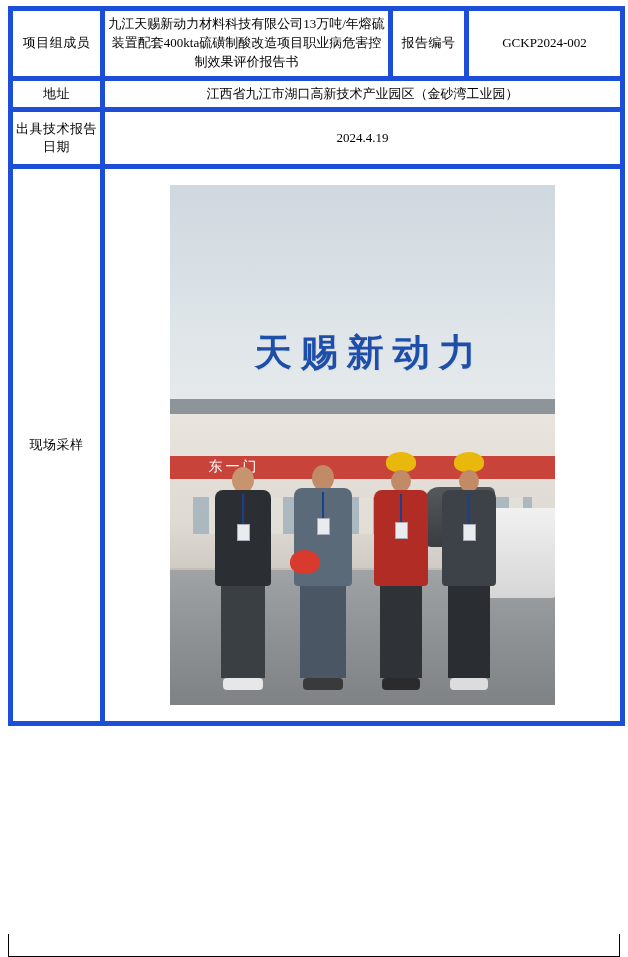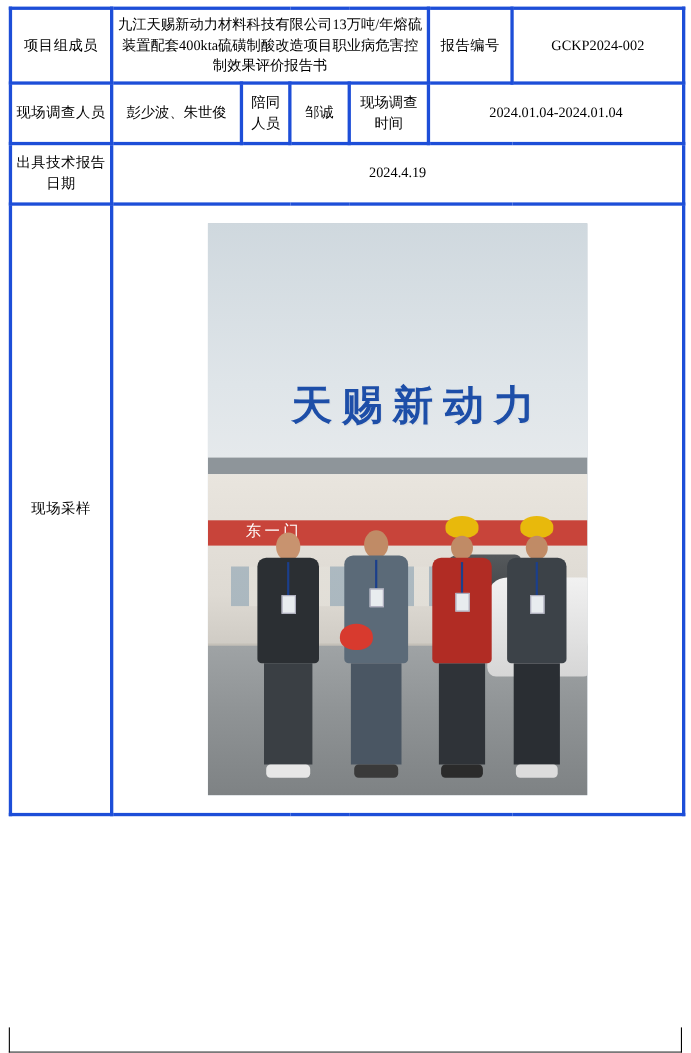--- a/index.html
+++ b/index.html
@@ -20,21 +20,21 @@
     height: 957px;
     box-sizing: border-box;
     padding: 6px 8px 0 8px;
   }
   table.report {
     width: 612px;
     border-collapse: collapse;
     table-layout: fixed;
   }
   table.report td {
-    border: 3px solid #1d4ed8;
+    border: 5px solid #1d4ed8;
     text-align: center;
     vertical-align: middle;
     padding: 4px 3px;
     font-size: 13px;
     line-height: 1.45;
     word-break: break-all;
   }
   td.label {
     font-size: 13.5px;
     letter-spacing: 0.5px;
@@ -65,20 +65,21 @@
   td.media-cell {
     padding: 6px 0;
   }
   .photo-wrap {
     width: 345px;
     height: 520px;
     margin: 12px auto;
     position: relative;
     overflow: hidden;
     background: #b9c4cc;
+    padding-left: 40px;
   }
   
   .sky {
     position: absolute; left: 0; top: 0; width: 100%; height: 47%;
     background: linear-gradient(#cfd8de 0%, #dfe5e9 60%, #e8ebed 100%);
   }
   .roofline {
     position: absolute; left: 0; top: 41%; width: 100%; height: 3%;
     background: #8e959a;
   }
@@ -180,26 +181,22 @@
       <col style="width:156px">
     </colgroup>
     <tbody>
       <tr>
         <td class="label">项目组成员</td>
         <td class="title-cell" colspan="4">九江天赐新动力材料科技有限公司13万吨/年熔硫装置配套400kta硫磺制酸改造项目职业病危害控制效果评价报告书</td>
         <td class="label narrow">报告编号</td>
         <td>GCKP2024-002</td>
       </tr>
       <tr>
-        <td class="label" style="height:44px">现场调查人员</td>
-        <td>彭少波、朱世俊</td>
-        <td class="small">陪同人员</td>
-        <td>邹诚</td>
-        <td class="small">现场调查时间</td>
-        <td class="date-cell" colspan="2">2024.01.04-2024.01.04</td>
+        <td class="label">地址</td>
+        <td colspan="6">江西省九江市湖口高新技术产业园区（金砂湾工业园）</td>
       </tr>
       <tr>
         <td class="label" style="height:44px">出具技术报告日期</td>
         <td colspan="6">2024.4.19</td>
       </tr>
       <tr>
         <td class="label media-label">现场采样</td>
         <td class="media-cell" colspan="6">
 
           <div class="photo-wrap">

